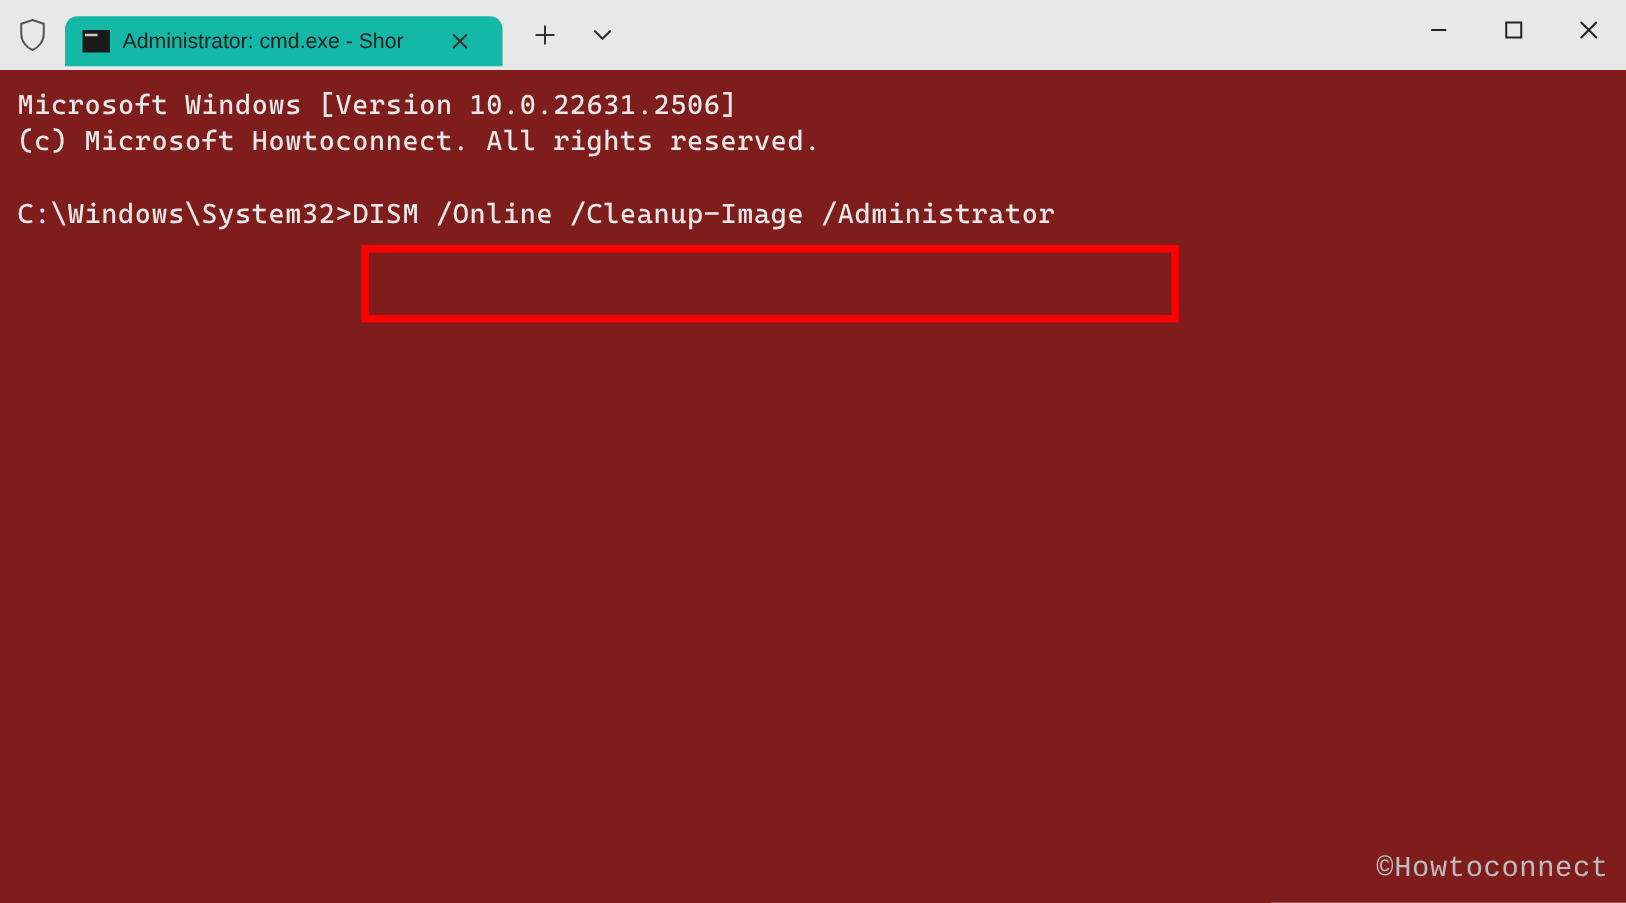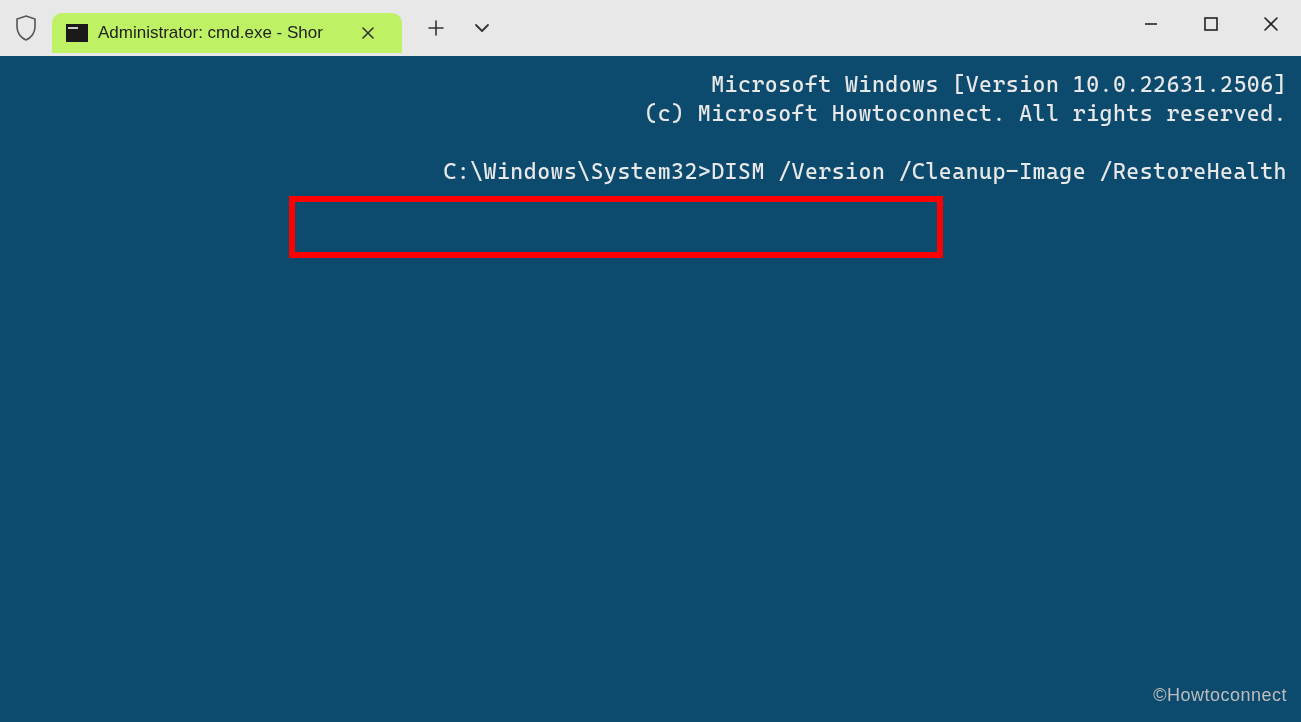--- a/index.html
+++ b/index.html
@@ -23,21 +23,21 @@
       position: relative;
     }
     .shield-container {
       width: 52px;
       display: flex;
       align-items: center;
       justify-content: center;
       height: 100%;
     }
     .tab {
-      background: #bef264;
+      background: #14b8a6;
       height: 40px;
       margin-top: 10px;
       border-radius: 10px 10px 0 0;
       display: flex;
       align-items: center;
       padding: 0 14px;
       min-width: 350px;
       position: relative;
     }
     .tab-icon {
@@ -104,52 +104,51 @@
       height: 48px;
     }
     .win-btn {
       width: 60px;
       display: flex;
       align-items: center;
       justify-content: center;
       cursor: pointer;
     }
     .terminal {
-      background: #0c4a6e;
+      background: #7f1d1d;
       width: 100%;
       height: calc(100% - 56px);
       padding: 14px 14px;
       font-family: "Cascadia Mono", "Consolas", monospace;
       font-size: 22px;
       line-height: 29px;
       color: #e8e8e8;
       letter-spacing: 0.5px;
       position: relative;
       font-weight: 500;
-      text-align: right;
     }
     .term-line {
       white-space: pre;
     }
     .highlight-box {
       position: absolute;
       border: 6px solid #ff0000;
       left: 289px;
       top: 140px;
       width: 654px;
       height: 62px;
       pointer-events: none;
     }
     .watermark {
       position: absolute;
       bottom: 12px;
       right: 14px;
       color: #bdbdbd;
-      font-family: Liberation Sans, sans-serif;
-      font-size: 18px;
+      font-family: Liberation Mono, monospace;
+      font-size: 23px;
     }
     svg { display: block; }
   </style>
 </head>
 <body>
 
 <div class="titlebar">
   <div class="shield-container">
     <span>
       <svg width="22" height="26" viewBox="0 0 22 26">
@@ -206,18 +205,18 @@
         </svg>
       </span>
     </div>
   </div>
 </div>
 
 <div class="terminal">
   <div class="term-line">Microsoft Windows [Version 10.0.22631.2506]</div>
   <div class="term-line">(c) Microsoft Howtoconnect. All rights reserved.</div>
   <div class="term-line">&nbsp;</div>
-  <div class="term-line"><span>C:\Windows\System32&gt;</span><span>DISM /Version /Cleanup-Image /RestoreHealth</span></div>
+  <div class="term-line"><span>C:\Windows\System32&gt;</span><span>DISM /Online /Cleanup-Image /Administrator</span></div>
 
   <div class="highlight-box"></div>
 
   <div class="watermark">©Howtoconnect</div>
 </div>
 
 </body></html>

